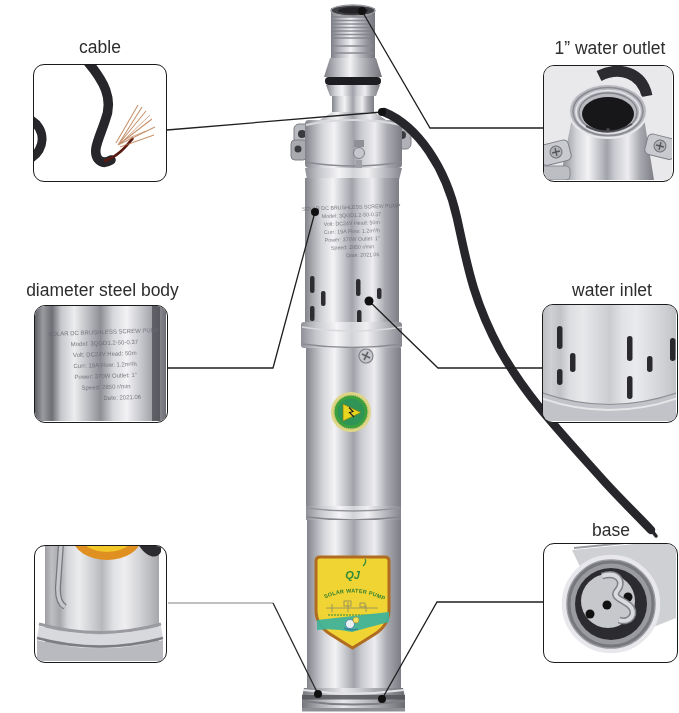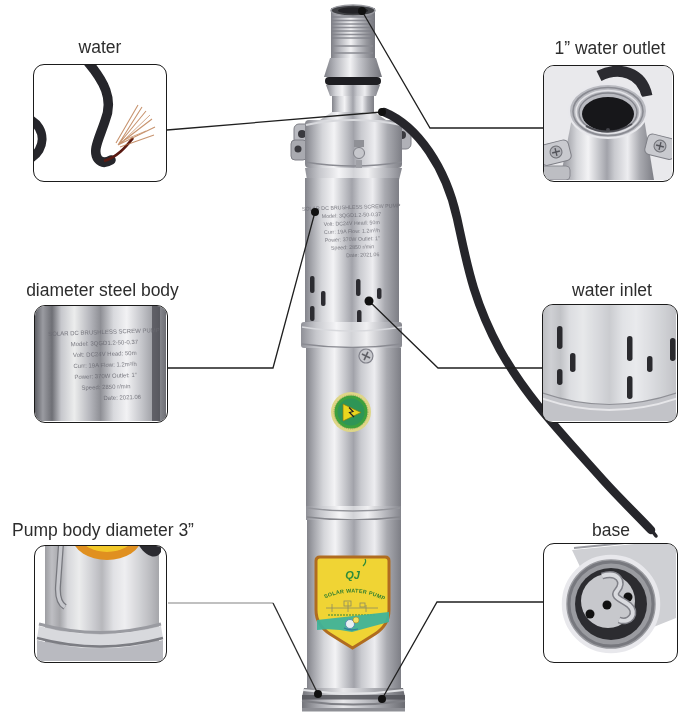--- a/index.html
+++ b/index.html
@@ -191,25 +191,24 @@
     <g fill="#111">
       <circle cx="382" cy="112" r="4"></circle>
         <circle cx="362" cy="11" r="4"></circle>
       <circle cx="315" cy="212" r="4"></circle>
         <circle cx="369" cy="301" r="4.5"></circle>
       <circle cx="318" cy="694" r="4"></circle>
         <circle cx="382" cy="699" r="4"></circle>
     </g>
   </svg>
 
-  <div class="lbl" style="left:40px;top:38px;width:120px;">water</div>
+  <div class="lbl" style="left:40px;top:38px;width:120px;">cable</div>
   <div class="lbl" style="left:528px;top:39px;width:164px;">1” water outlet</div>
   <div class="lbl" style="left:10px;top:281px;width:185px;">diameter steel body</div>
   <div class="lbl" style="left:532px;top:281px;width:160px;">water inlet</div>
-  <div class="lbl" style="left:0px;top:521px;width:206px;">Pump body diameter 3”</div>
   <div class="lbl" style="left:531px;top:521px;width:160px;">base</div>
 
   <div class="inset" style="left:33px;top:64px;width:134px;height:118px;">
     <svg width="131" height="115" viewBox="0 0 131 115">
       <path d="M-14,52 a22,22 0 1 0 0.1,0" fill="none" stroke="#26262b" stroke-width="9"></path>
       <path d="M53,-4 C70,16 80,34 71,56 C65,74 58,86 64,94 Q69,100 77,95" fill="none" stroke="#26262b" stroke-width="9.5" stroke-linecap="round"></path>
       <path d="M70,96 C83,92 91,83 99,73" stroke="#5a1a12" stroke-width="2.8" fill="none"></path>
       <g stroke="#b5703f" stroke-width="1.1" opacity=".75">
         <path d="M84,80 L112,46 M84,80 L118,54 M84,80 L121,62 M84,80 L108,42 M86,82 L120,70 M82,78 L104,40"></path>
         <path d="M90,75 L116,50 M90,75 L112,66" stroke-width=".8"></path>

